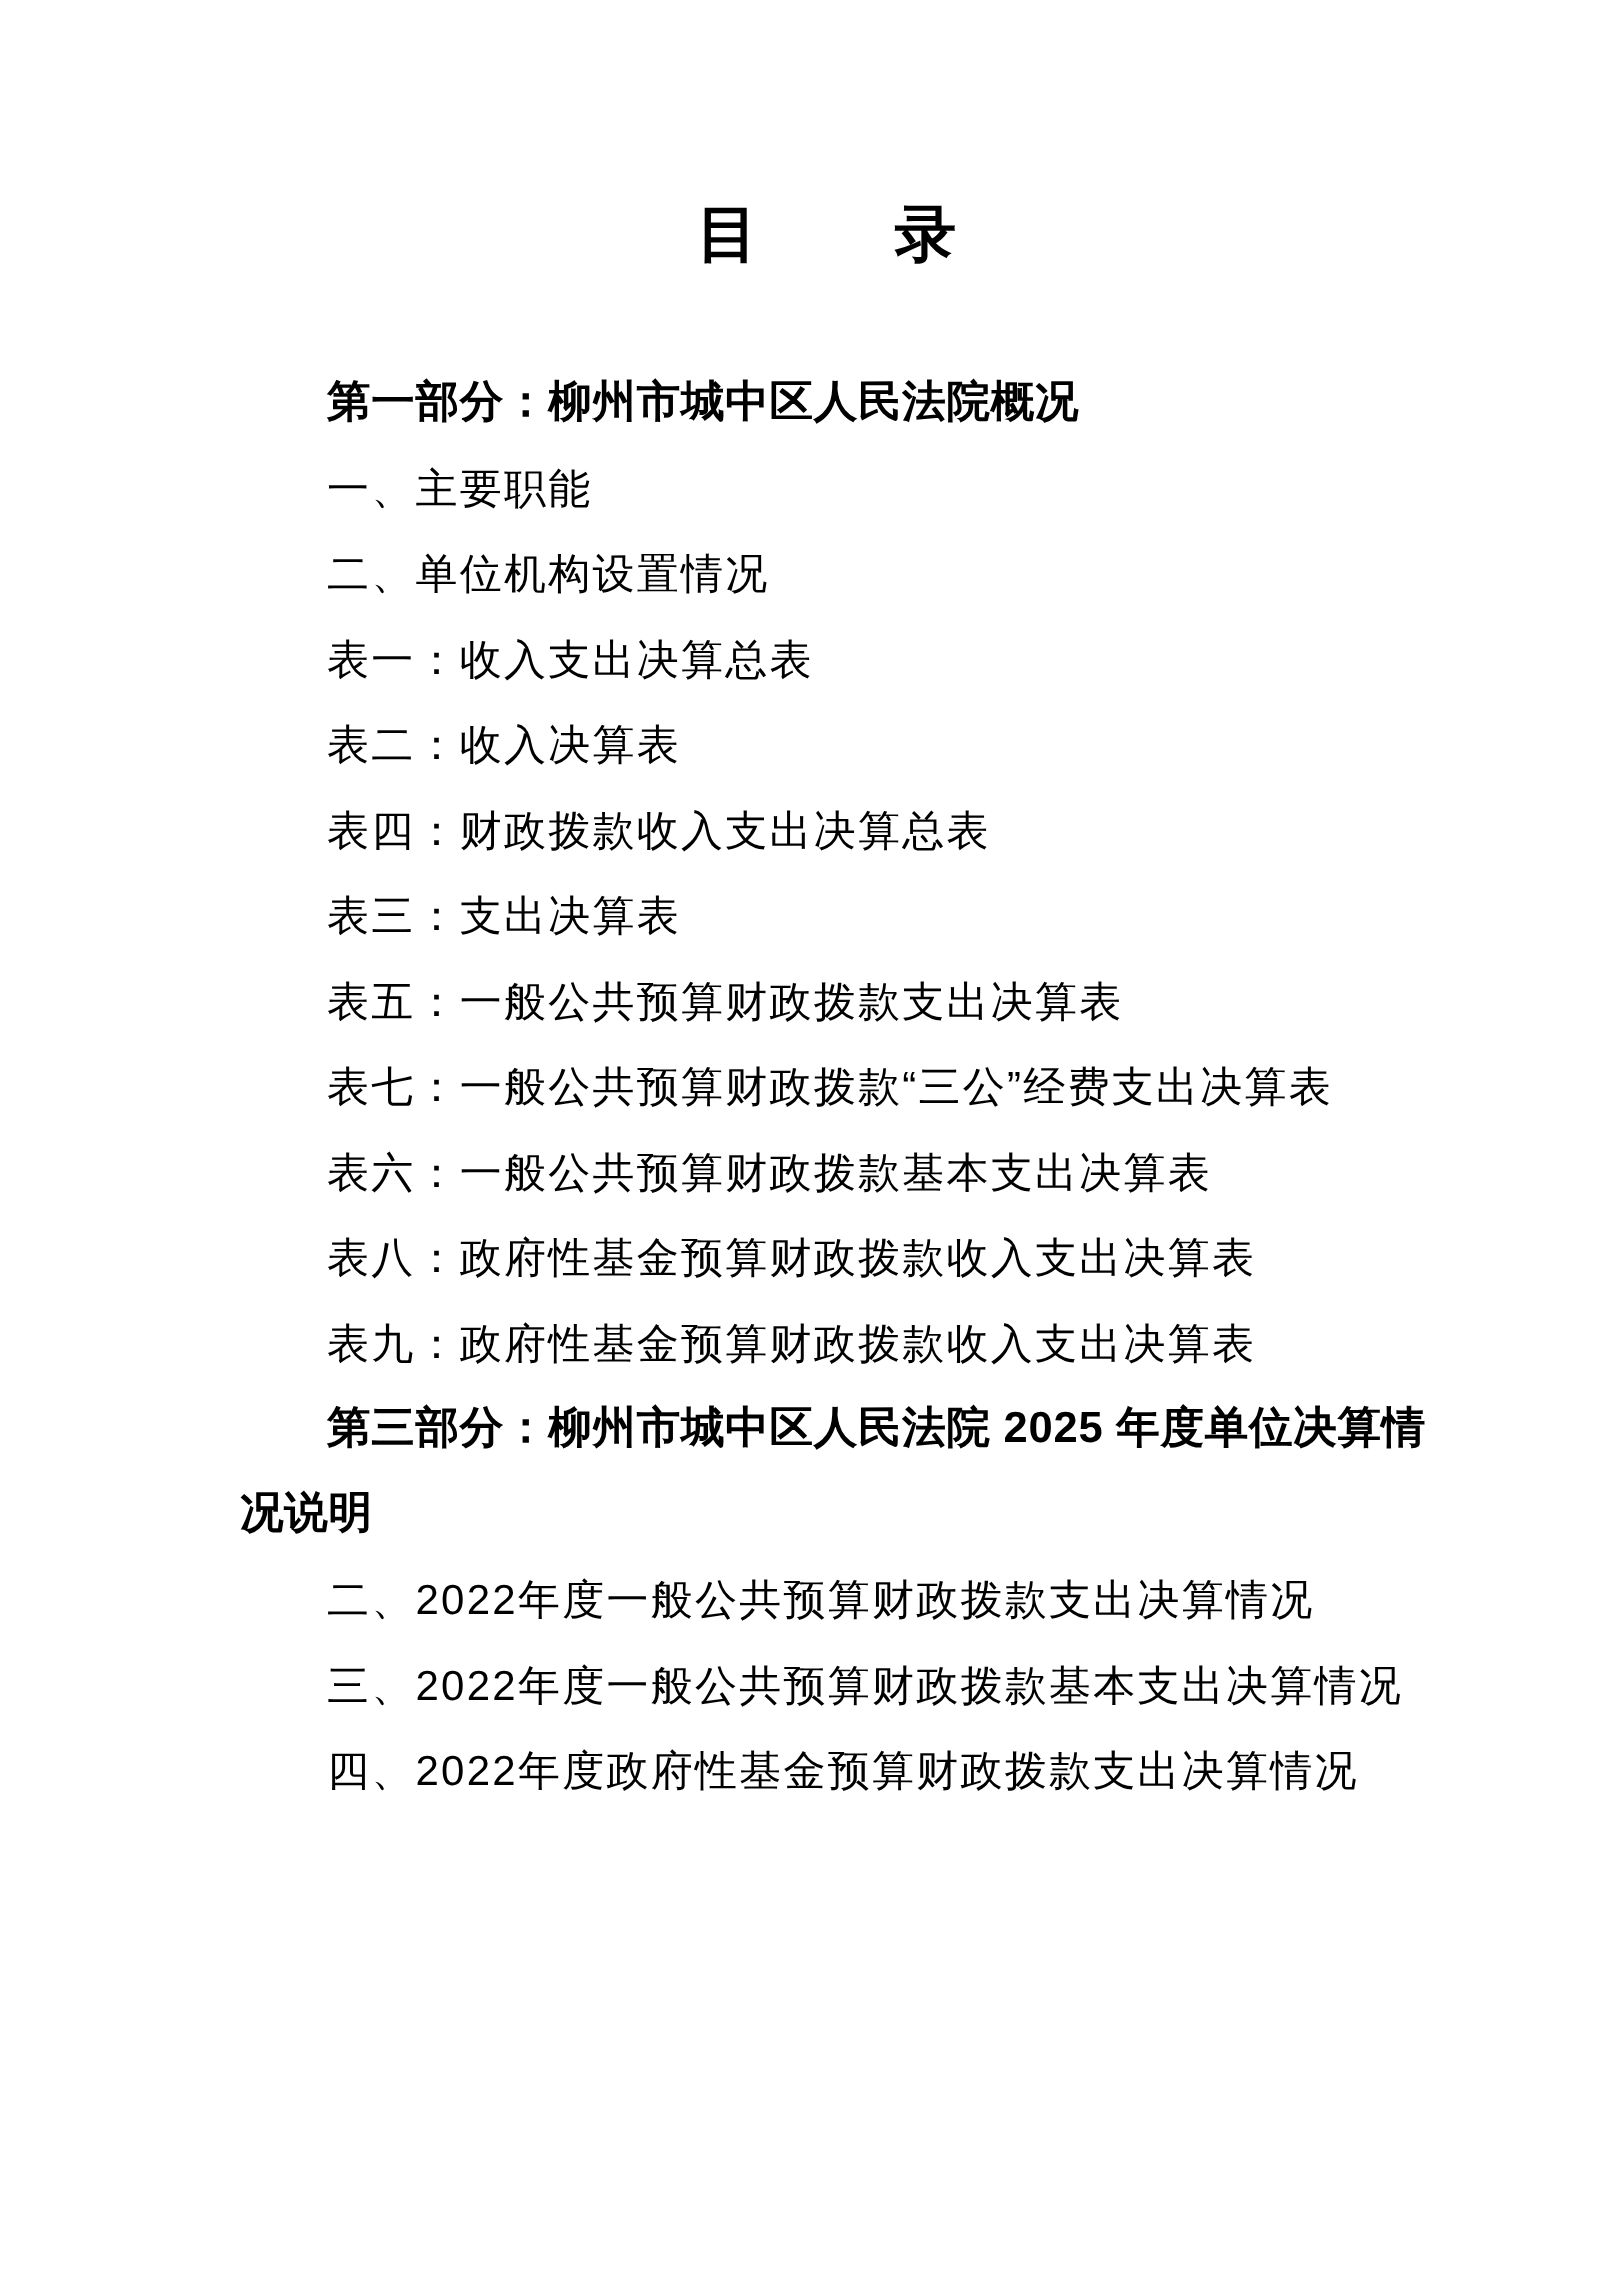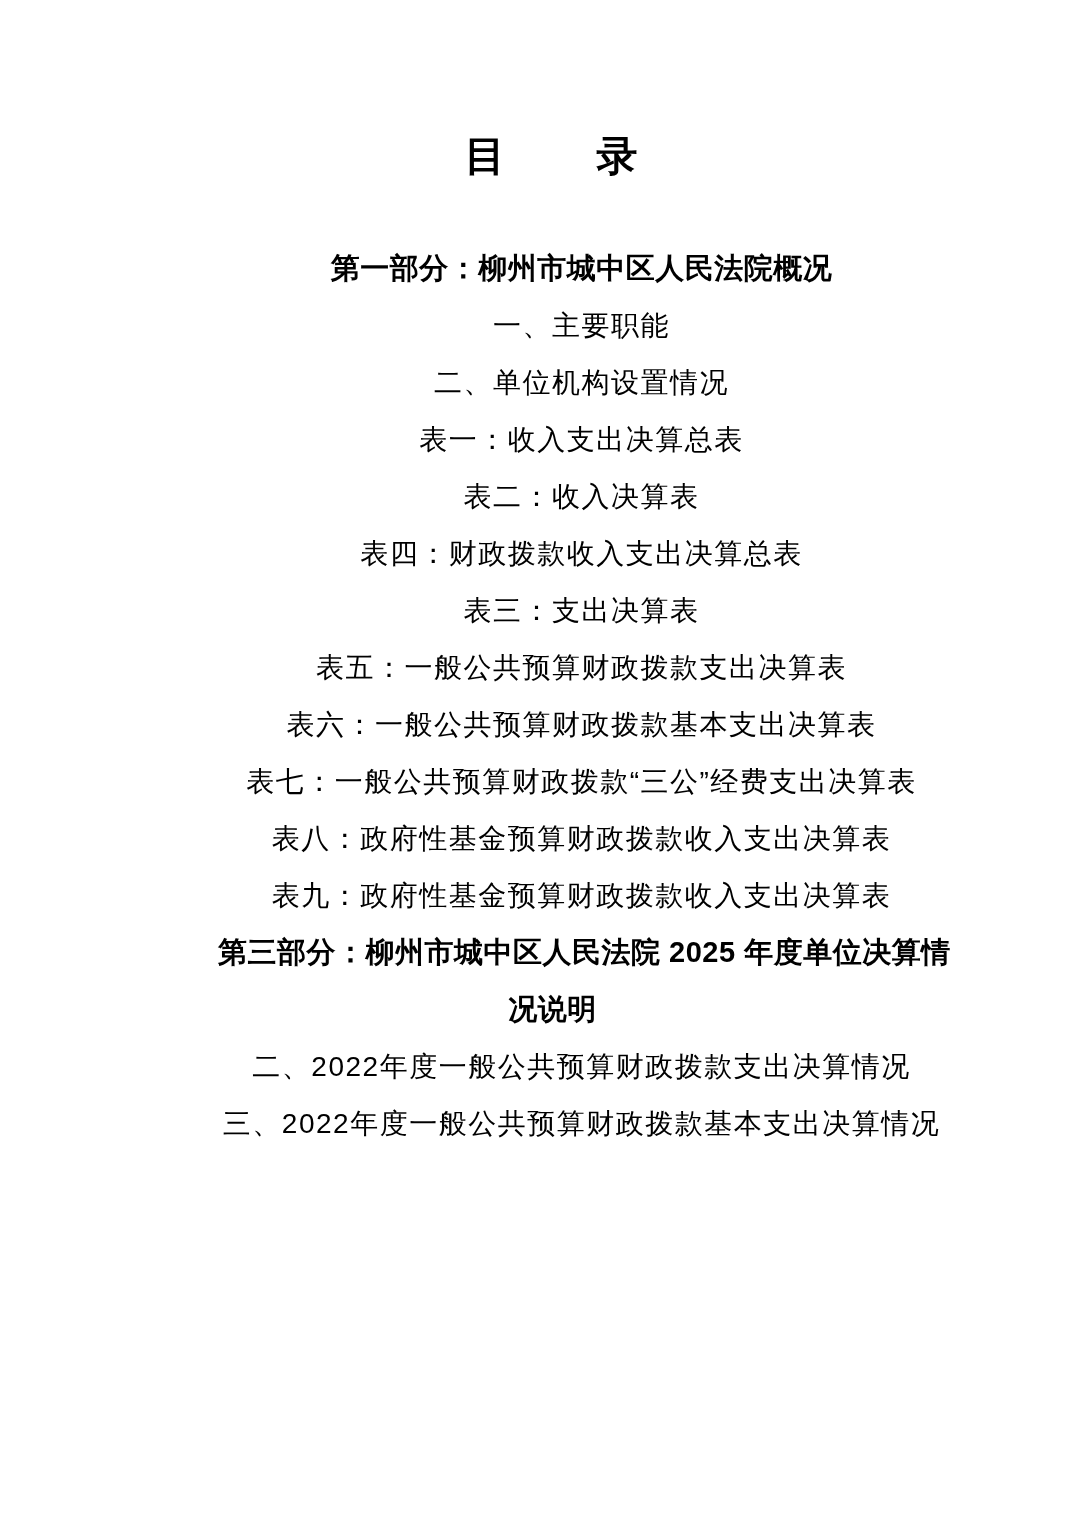--- a/index.html
+++ b/index.html
@@ -20,21 +20,20 @@
     line-height: 46px;
     text-align: center;
     font-family: "Liberation Sans", "DejaVu Sans", sans-serif;
     font-weight: 700;
     font-size: 41px;
     letter-spacing: 3px;
     white-space: pre;
   }
   .entries {
     margin-top: 61px;
-    text-align: center;
   }
   .entries p {
     margin: 0;
     line-height: 57px;
     text-indent: 58px;        
     white-space: pre;         
   }
   .entries p.part {
     font-family: "Liberation Sans", "DejaVu Sans", sans-serif;
     font-weight: 700;
@@ -55,22 +54,23 @@
   <h1 class="doc-title">目　　录</h1>
   <div class="entries">
       <p class="part">第一部分：柳州市城中区人民法院概况</p>
       <p class="item">一、主要职能</p>
       <p class="item">二、单位机构设置情况</p>
       <p class="item">表一：收入支出决算总表</p>
       <p class="item">表二：收入决算表</p>
       <p class="item">表四：财政拨款收入支出决算总表</p>
       <p class="item">表三：支出决算表</p>
       <p class="item">表五：一般公共预算财政拨款支出决算表</p>
+      <p class="item">表七：一般公共预算财政拨款“三公”经费支出决算表</p>
       <p class="item">表六：一般公共预算财政拨款基本支出决算表</p>
-      <p class="item">表七：一般公共预算财政拨款“三公”经费支出决算表</p>
       <p class="item">表八：政府性基金预算财政拨款收入支出决算表</p>
       <p class="item">表九：政府性基金预算财政拨款收入支出决算表</p>
       <p class="part">第三部分：柳州市城中区人民法院 2025 年度单位决算情
 况说明</p>
       <p class="item">二、2022年度一般公共预算财政拨款支出决算情况</p>
       <p class="item">三、2022年度一般公共预算财政拨款基本支出决算情况</p>
+      <p class="item">四、2022年度政府性基金预算财政拨款支出决算情况</p>
     </div>
 </div>
 
 </body></html>

